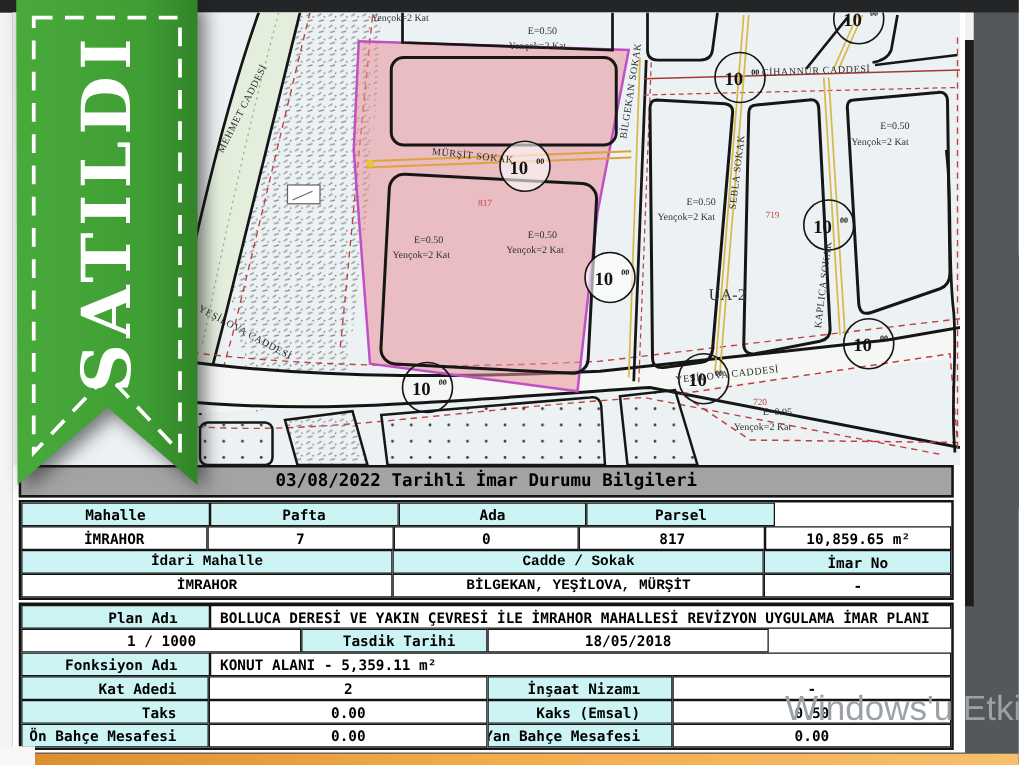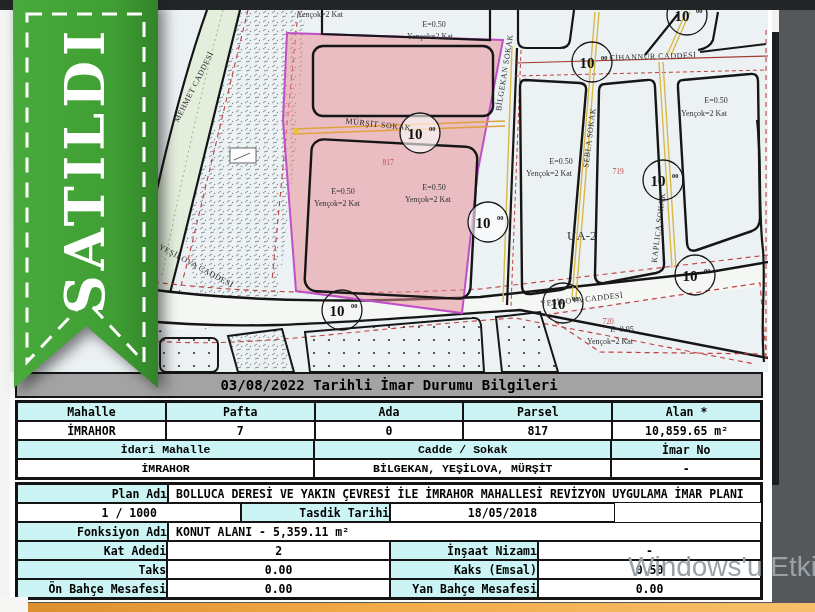--- a/index.html
+++ b/index.html
@@ -19,21 +19,21 @@
   .tablewrap{position:absolute;left:5px;top:362px;width:748px;z-index:10;
              font-family:"DejaVu Sans Mono",monospace;font-weight:bold;color:#000;}
   .tbox{border:2px solid #141414;background:#fff;}
   .tgap{height:2px;}
   .title{height:22px;background:#a3a3a3;display:flex;align-items:center;justify-content:center;
          font-size:14px;}
   .trow{display:flex;height:19px;}
   .cell{border:1px solid #141414;display:flex;align-items:center;justify-content:center;
         font-size:11.5px;overflow:hidden;white-space:nowrap;}
   .hdr{background:#cdf4f4;}
-  .lbl{background:#cdf4f4;justify-content:flex-end;padding-right:0;box-sizing:border-box;}
+  .lbl{background:#cdf4f4;justify-content:flex-end;padding-right:25px;box-sizing:border-box;}
   .valL{justify-content:flex-start;padding-left:7px;box-sizing:border-box;}
   .w20{width:20%;} .w30{width:29.9%;} .w40{width:40%;font-family:Liberation Mono, monospace;} .w80{width:79.7%;} .w203{width:20.3%;}
   
   .wm1{position:absolute;left:628px;top:551px;z-index:60;color:#9aa2a8;font-size:28px;
        font-family:"Liberation Sans",sans-serif;white-space:nowrap;}
   .wm2{position:absolute;left:631px;top:614px;z-index:60;color:#bef264;font-size:15px;
        font-family:"Liberation Sans",sans-serif;white-space:nowrap;}
   .orangebar{position:absolute;left:28px;top:603px;width:787px;height:9px;z-index:70;
              background:linear-gradient(to right,#dd8f2f,#f2ab49 45%,#f7bf6a);}
   .botleft{position:absolute;left:0;top:597px;width:28px;height:15px;background:#f7f7f5;z-index:65;}
@@ -196,21 +196,20 @@
 
   <div class="tablewrap">
     <div class="tbox title">03/08/2022 Tarihli İmar Durumu Bilgileri</div>
     <div class="tgap"></div>
     <div class="tbox">
       <div class="trow">
         <div class="cell hdr w20">Mahalle</div>
         <div class="cell hdr w20">Pafta</div>
         <div class="cell hdr w20">Ada</div>
         <div class="cell hdr w20">Parsel</div>
-        <div class="cell hdr w20">Alan *</div>
       </div>
       <div class="trow">
         <div class="cell w20">İMRAHOR</div>
         <div class="cell w20">7</div>
         <div class="cell w20">0</div>
         <div class="cell w20">817</div>
         <div class="cell w20">10,859.65 m²</div>
       </div>
       <div class="trow">
         <div class="cell hdr w40">İdari Mahalle</div>

